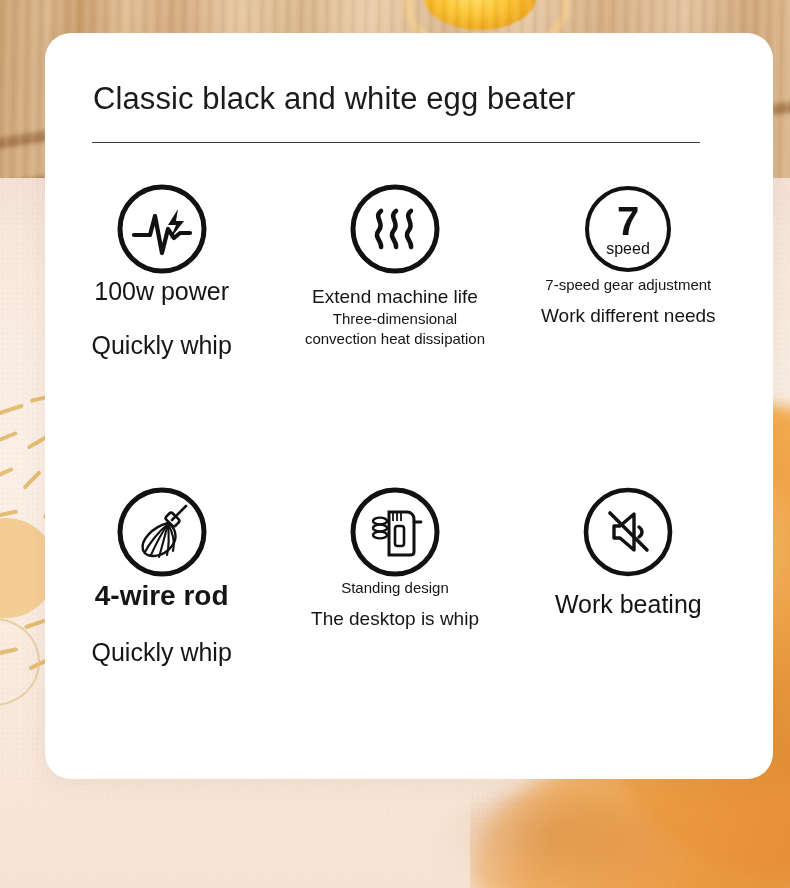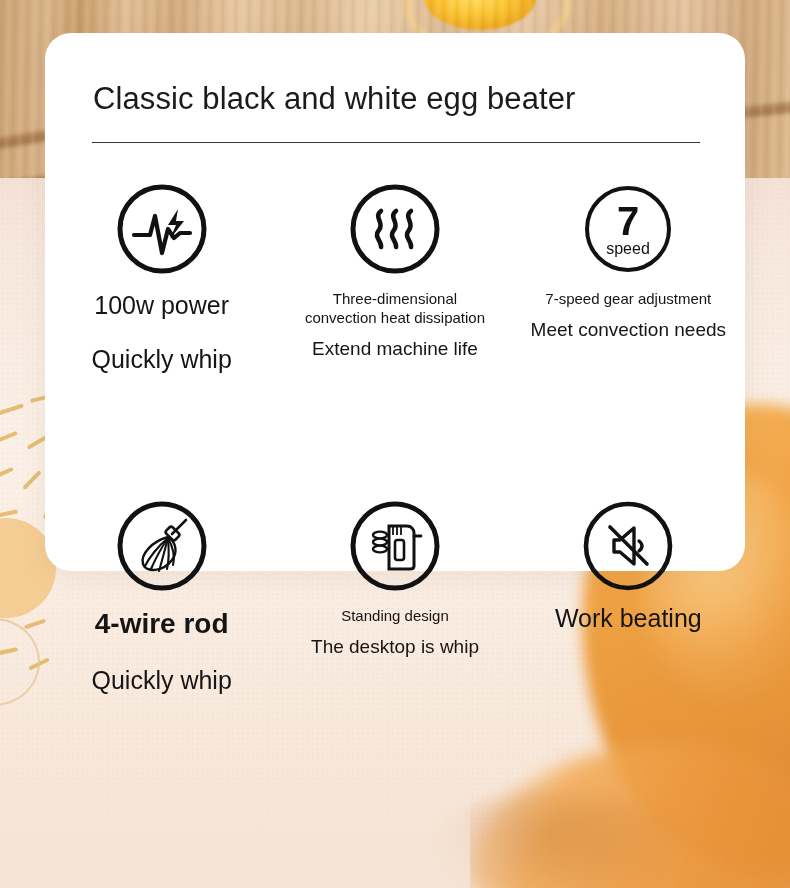--- a/index.html
+++ b/index.html
@@ -179,24 +179,25 @@
     left: 0; top: 760px;
     width: 470px; height: 128px;
     background: linear-gradient(180deg,
         rgba(250,236,226,0) 0%, rgba(247,230,216,.6) 50%, rgba(245,227,213,.95) 100%);
   }
 
   
   .card {
     position: absolute;
     left: 45px; top: 33px;
-    width: 700px; height: 538px;
+    width: 700px; height: 746px;
     background: #ffffff;
     border-radius: 26px;
     box-shadow: 0 6px 26px rgba(140, 105, 80, .10);
+    padding-left: 28px;
   }
 
   .card-title {
     position: absolute;
     left: 48px; top: 48px;
     font-size: 31px;
     font-weight: 400;
     color: #1b1b1b;
     letter-spacing: .1px;
     white-space: nowrap;
@@ -239,21 +240,21 @@
     text-align: center;
     color: #151515;
     line-height: 1.28;
     white-space: pre-line;
   }
   .cap-small { font-size: 15px; }
   .cap-mid   { font-size: 19px; }
   .cap-large { font-size: 25px; }
   .cap-xl    { font-size: 28px; font-weight: bold; }
 
-  .cap-gap-a { margin-top: 14px; }
+  .cap-gap-a { }
   .cap-gap-b { margin-top: 22px; }
   .cap-gap-c { margin-top: 10px; }
 </style>
 </head>
 <body>
 
 <div id="page">
 
   <div class="bg-base"></div>
 
@@ -317,35 +318,35 @@
 
         <div class="cell">
           <div class="icon-wrap">
             <svg width="92" height="92" viewBox="0 0 92 92">
               <circle cx="46" cy="46" r="42" fill="none" stroke="#111" stroke-width="5"></circle>
               <path d="M32 28 C24 34 36 40 30 47 C24 54 33 58 32 64" fill="none" stroke="#111" stroke-width="4.6" stroke-linecap="round"></path>
               <path d="M47 28 C39 34 51 40 45 47 C39 54 48 58 47 64" fill="none" stroke="#111" stroke-width="4.6" stroke-linecap="round"></path>
               <path d="M62 28 C54 34 66 40 60 47 C54 54 63 58 62 64" fill="none" stroke="#111" stroke-width="4.6" stroke-linecap="round"></path>
             </svg>
           </div>
+          <div class="cap cap-mid cap-gap-c">Extend machine life</div>
           <div class="cap cap-small cap-gap-a">Three-dimensional
 convection heat dissipation</div>
-          <div class="cap cap-mid cap-gap-c">Extend machine life</div>
         </div>
 
         <div class="cell">
           <div class="icon-wrap">
             <svg width="92" height="92" viewBox="0 0 92 92">
               <circle cx="46" cy="46" r="41" fill="none" stroke="#111" stroke-width="4"></circle>
               <text x="46" y="52" text-anchor="middle" font-family="Liberation Sans, sans-serif" font-size="40" font-weight="700" fill="#111">7</text>
               <text x="46" y="71" text-anchor="middle" font-family="Liberation Sans, sans-serif" font-size="16" fill="#111">speed</text>
             </svg>
           </div>
           <div class="cap cap-small cap-gap-a">7-speed gear adjustment</div>
-          <div class="cap cap-mid cap-gap-c">Meet convection needs</div>
+          <div class="cap cap-mid cap-gap-c">Work different needs</div>
         </div>
 
       </div>
 
       <div class="row row-2">
 
         <div class="cell">
           <div class="icon-wrap">
             <svg width="92" height="92" viewBox="0 0 92 92">
               <circle cx="46" cy="46" r="42" fill="none" stroke="#111" stroke-width="5"></circle>

